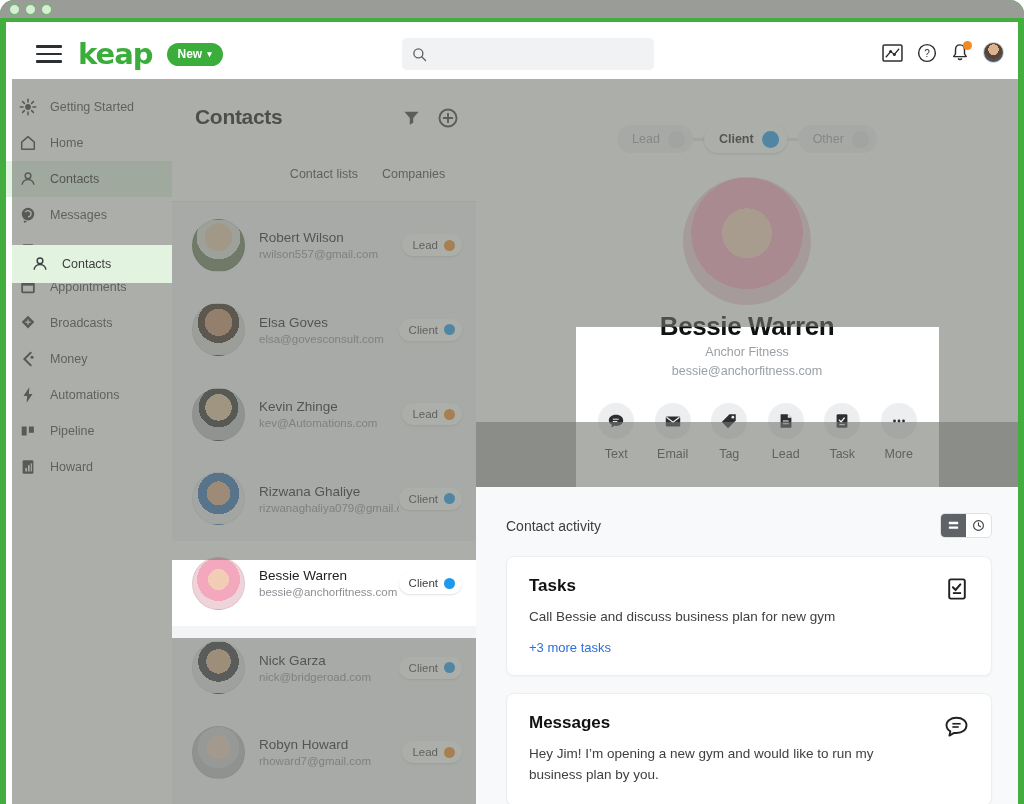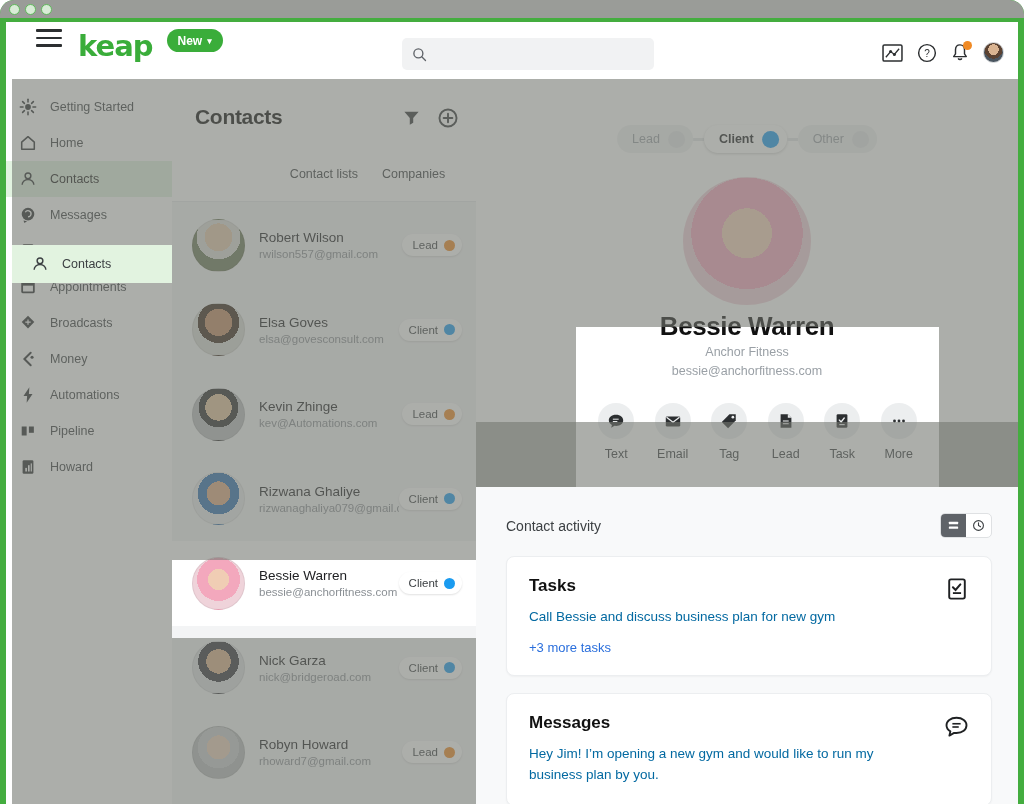--- a/index.html
+++ b/index.html
@@ -28,21 +28,21 @@
 
   #viewport {
     position: absolute; left: 6px; top: 22px; width: 1012px; height: 782px;
     background: #ffffff; overflow: hidden;
   }
 
   
   #app-header {
     position: absolute; left: 14px; top: 7px; width: 998px; height: 50px;
     background: #ffffff;
-    display: flex; align-items: flex-start;
+    display: flex; align-items: center;
     border-top-left-radius: 7px;
     z-index: 6;
   }
   #hamburger { margin-left: 16px; width: 26px; height: 18px;
     display: flex; flex-direction: column; justify-content: space-between; cursor: pointer; }
   #hamburger i { display: block; height: 2.6px; background: #2c2f31; border-radius: 1px; }
   #brand-logo { margin-left: 16px; font-size: 29px; font-weight: 700; color: #3aad3a;
     letter-spacing: -1px; font-family: "DejaVu Sans", sans-serif; }
   #new-button {
     margin-left: 14px; background: #3aad3a; color: #fff;
@@ -160,21 +160,21 @@
   #view-toggle { display: flex; border-radius: 5px; overflow: hidden;
     border: 1px solid #dfe1e3; background: #fff; }
   .vt-btn { width: 25px; height: 23px; display: flex; align-items: center;
     justify-content: center; cursor: pointer; }
   .vt-btn.active { background: #5f6368; }
 
   .act-card { background: #ffffff; border: 1px solid #eceef0; border-radius: 8px;
     padding: 19px 22px; margin-bottom: 17px; position: relative;
     box-shadow: 0 1px 2px rgba(0,0,0,.04); }
   .ac-title { font-size: 17px; font-weight: 700; color: #111; margin-bottom: 11px; }
-  .ac-body { font-size: 13.5px; color: #0369a1; line-height: 1.55; max-width: 360px; }
+  .ac-body { font-size: 13.5px; color: #404040; line-height: 1.55; max-width: 360px; }
   .ac-link { font-size: 13px; color: #2b6fdc; margin-top: 12px; display: inline-block; cursor: pointer; }
   .ac-icon { position: absolute; right: 22px; top: 20px; }
 
   
   .dim { position: absolute; background: #96999582; pointer-events: none; z-index: 5; }
   #dim-left  { left: 6px;  top: 57px;  width: 160px; height: 747px; background: rgba(116,120,114,.60); }
   #dim-mid   { left: 166px;top: 57px;  width: 304px; height: 481px; background: rgba(116,120,114,.60); }
   #dim-mid2  { left: 166px;top: 616px; width: 304px; height: 188px; background: rgba(116,120,114,.60); }
   #dim-right1{ left: 470px;top: 57px;  width: 554px; height: 248px; background: rgba(116,120,114,.60); }
   #dim-right2{ left: 470px;top: 305px; width: 100px; height: 160px; background: rgba(116,120,114,.60); }

